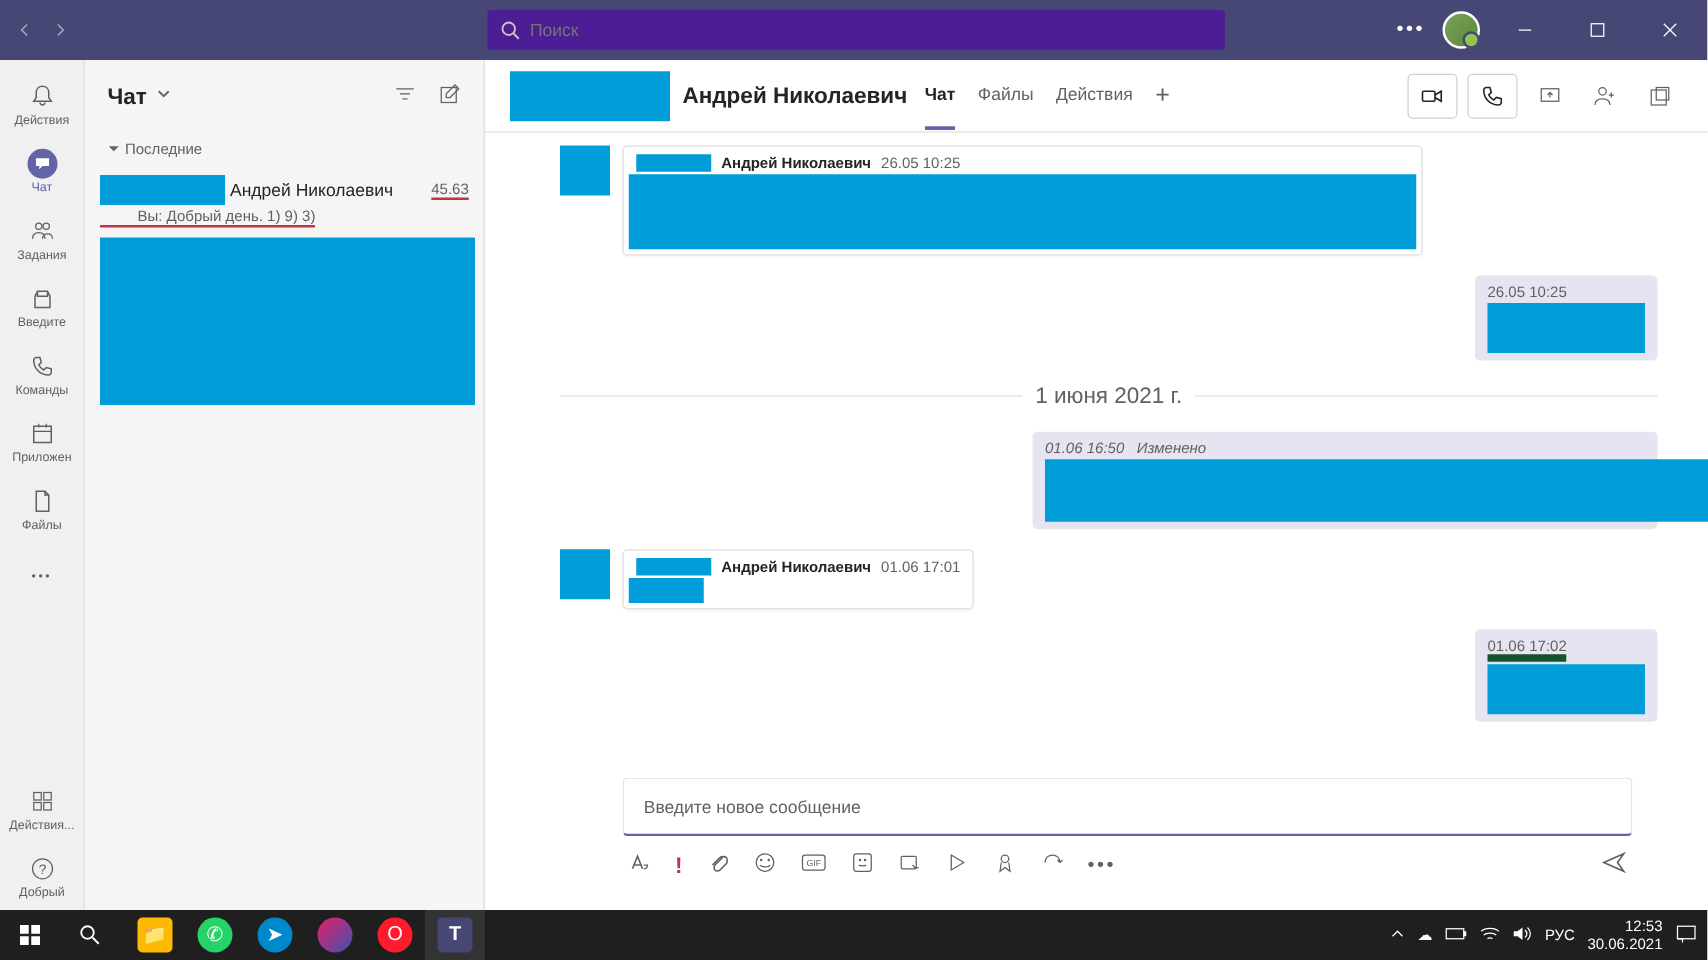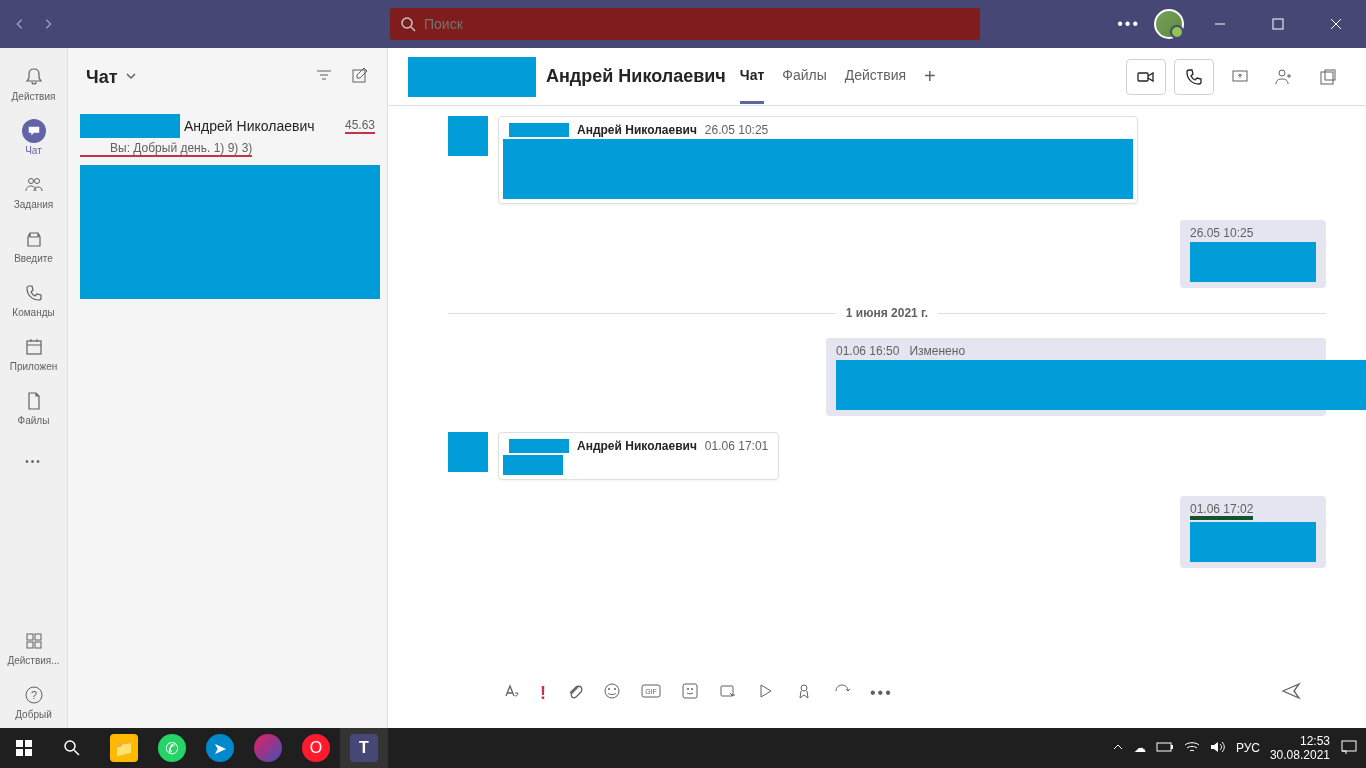--- a/index.html
+++ b/index.html
@@ -1,20 +1,20 @@
 <!DOCTYPE html>
 <html><head>
 <meta charset="utf-8">
 <style>
 *{margin:0;padding:0;box-sizing:border-box;font-family:"Segoe UI",Arial,sans-serif;}
 html,body{width:1366px;height:768px;overflow:hidden;background:#fff;}
 .titlebar{height:48px;background:#464775;display:flex;align-items:center;color:#fff;}
 .tb-nav{display:flex;gap:4px;margin-left:8px;}
 .tb-nav .chev{width:24px;height:24px;display:flex;align-items:center;justify-content:center;opacity:.5;cursor:pointer;}
-.search{flex:0 0 590px;height:32px;margin-left:330px;background:#7f1d1d;border-radius:3px;display:flex;align-items:center;padding:0 10px;color:#c8c6c4;}
+.search{flex:0 0 590px;height:32px;margin-left:330px;background:#4c1d95;border-radius:3px;display:flex;align-items:center;padding:0 10px;color:#c8c6c4;}
 .search svg{margin-right:8px;}
 .search input{background:transparent;border:none;outline:none;color:#c8c6c4;font-size:14px;flex:1;}
 .tb-right{margin-left:auto;display:flex;align-items:center;gap:14px;margin-right:8px;}
 .tb-right .win-btn{width:44px;height:48px;display:flex;align-items:center;justify-content:center;}
 .avatar-top{width:30px;height:30px;border-radius:50%;background:linear-gradient(135deg,#7ba05b 0%,#5a8a3a 100%);position:relative;border:2px solid #fff;}
 .avatar-top::after{content:'';position:absolute;bottom:-2px;right:-2px;width:10px;height:10px;background:#92c353;border-radius:50%;border:2px solid #464775;}
 
 .app{display:flex;height:680px;}
 .rail{width:68px;background:#f0f0f0;border-right:1px solid #e1dfdd;display:flex;flex-direction:column;align-items:center;padding-top:8px;}
 .rail-item{width:68px;height:54px;display:flex;flex-direction:column;align-items:center;justify-content:center;gap:2px;color:#616161;font-size:10px;cursor:pointer;}
@@ -58,23 +58,23 @@
 .msg-sender{font-weight:600;color:#242424;}
 .msg-ts{color:#616161;}
 .msg-body-block{background:#009dd9;height:60px;width:630px;}
 .msg-body-block.small{height:30px;width:260px;}
 .msg-body-block.mid{height:50px;width:630px;}
 
 .msg-out{display:flex;justify-content:flex-end;margin-bottom:16px;}
 .out-bubble{background:#e5e5f1;border-radius:4px;padding:6px 10px;max-width:500px;}
 .out-ts{font-size:12px;color:#616161;margin-bottom:2px;}
 .out-body{background:#009dd9;height:40px;width:126px;}
-.underline-red{border-bottom:4px solid #14532d;display:inline-block;}
-
-.date-sep{display:flex;align-items:center;gap:10px;margin:18px 0;color:#616161;font-size:12px;font-weight:bold;}
+.underline-red{border-bottom:6px solid #14532d;display:inline-block;}
+
+.date-sep{display:flex;align-items:center;gap:10px;margin:18px 0;color:#616161;font-size:18px;}
 .date-sep .line{flex:1;height:1px;background:#e1dfdd;}
 
 .compose{padding:0 60px 12px 110px;}
 .compose-box{border:1px solid #e1dfdd;border-bottom:2px solid #6264a7;border-radius:4px;padding:14px 16px;color:#616161;font-size:14px;}
 .compose-tools{display:flex;gap:18px;padding:10px 4px;color:#616161;align-items:center;}
 .compose-tools .send{margin-left:auto;}
 
 .taskbar{height:40px;background:#1f1f1f;display:flex;align-items:center;color:#fff;font-size:12px;}
 .tb-btn{width:48px;height:40px;display:flex;align-items:center;justify-content:center;}
 .tb-icons{display:flex;margin-left:4px;}
@@ -228,20 +228,26 @@
               <line x1="2" y1="5" x2="16" y2="5" stroke="#616161"></line>
               <line x1="5" y1="9" x2="13" y2="9" stroke="#616161"></line>
               <line x1="7" y1="13" x2="11" y2="13" stroke="#616161"></line>
             </svg></span>
         <span><svg width="18" height="18" viewBox="0 0 18 18">
               <rect x="2" y="4" width="12" height="12" stroke="#616161" fill="none"></rect>
               <path d="M13 2 L16 5 L9 12 L6 12 L6 9 Z" stroke="#616161" fill="none"></path>
             </svg></span>
       </div>
     </div>
+    <div class="cl-section">
+      <svg width="10" height="10">
+          <path d="M1 3 L5 7 L9 3" fill="#616161"></path>
+        </svg>
+      <span>Последние</span>
+    </div>
     <div class="cl-item">
       <div class="cl-row1">
         <div class="cl-avatar"></div>
         <span class="cl-name">Андрей Николаевич</span>
         <span class="cl-date">45.63</span>
       </div>
       <span class="cl-preview">Вы: Добрый день. 1) 9) 3)</span>
       <div class="cl-body-block"></div>
     </div>
   </div>
@@ -311,21 +317,21 @@
         </div>
       </div>
 
       <div class="date-sep">
         <div class="line"></div>
         <span>1 июня 2021 г.</span>
         <div class="line"></div>
       </div>
 
       <div class="msg-out">
-        <div class="out-bubble" style="width:640px;">
+        <div class="out-bubble" style="width:640px;font-style:italic;">
           <div class="out-ts">
             <span>01.06 16:50</span>&nbsp;&nbsp;
             <span>Изменено</span>
           </div>
           <div class="msg-body-block mid" style="width:620px;"></div>
         </div>
       </div>
 
       <div class="msg-in">
         <div class="msg-ava"></div>
@@ -341,20 +347,21 @@
 
       <div class="msg-out">
         <div class="out-bubble">
           <div class="out-ts"><span class="underline-red">01.06 17:02</span></div>
           <div class="out-body"></div>
         </div>
       </div>
     </div>
 
     <div class="compose">
+      <div class="compose-box">Введите новое сообщение</div>
       <div class="compose-tools">
         <span><svg width="20" height="20" viewBox="0 0 20 20">
               <path d="M4 15 L8 5 L12 15 M5.5 12 L10.5 12" stroke="#616161" fill="none" stroke-width="1.3"></path>
               <path d="M13 15 C15 15 16 14 16 12 L13 12" stroke="#616161" fill="none"></path>
             </svg></span>
         <span style="color:#c4314b;font-weight:bold;font-size:18px;">!</span>
         <span><svg width="20" height="20" viewBox="0 0 20 20">
               <path d="M14 6 L8 12 C7 13 7 15 8 16 C9 17 11 17 12 16 L17 11 C18 10 18 7 17 6 C16 5 13 5 12 6 L6 12" stroke="#616161" fill="none" stroke-width="1.3"></path>
             </svg></span>
         <span><svg width="20" height="20" viewBox="0 0 20 20">
@@ -443,20 +450,20 @@
     <span><svg width="16" height="12" viewBox="0 0 16 12">
           <path d="M1 4 C4 1 12 1 15 4 M3 7 C5 5 11 5 13 7 M6 10 C7 9 9 9 10 10" stroke="#fff" fill="none"></path>
         </svg></span>
     <span><svg width="16" height="14" viewBox="0 0 16 14">
           <path d="M1 5 L4 5 L8 2 L8 12 L4 9 L1 9 Z" fill="#fff"></path>
           <path d="M10 4 C12 6 12 8 10 10 M12 2 C15 5 15 9 12 12" stroke="#fff" fill="none"></path>
         </svg></span>
     <span>РУС</span>
     <div class="tb-time">
       <div>12:53</div>
-      <div>30.08.2021</div>
+      <div>30.06.2021</div>
     </div>
     <span><svg width="18" height="16" viewBox="0 0 18 16">
           <rect x="2" y="2" width="14" height="10" stroke="#fff" fill="none"></rect>
           <path d="M2 12 L6 12 L6 15" stroke="#fff" fill="none"></path>
         </svg></span>
   </div>
 </div>
 
 </body></html>

